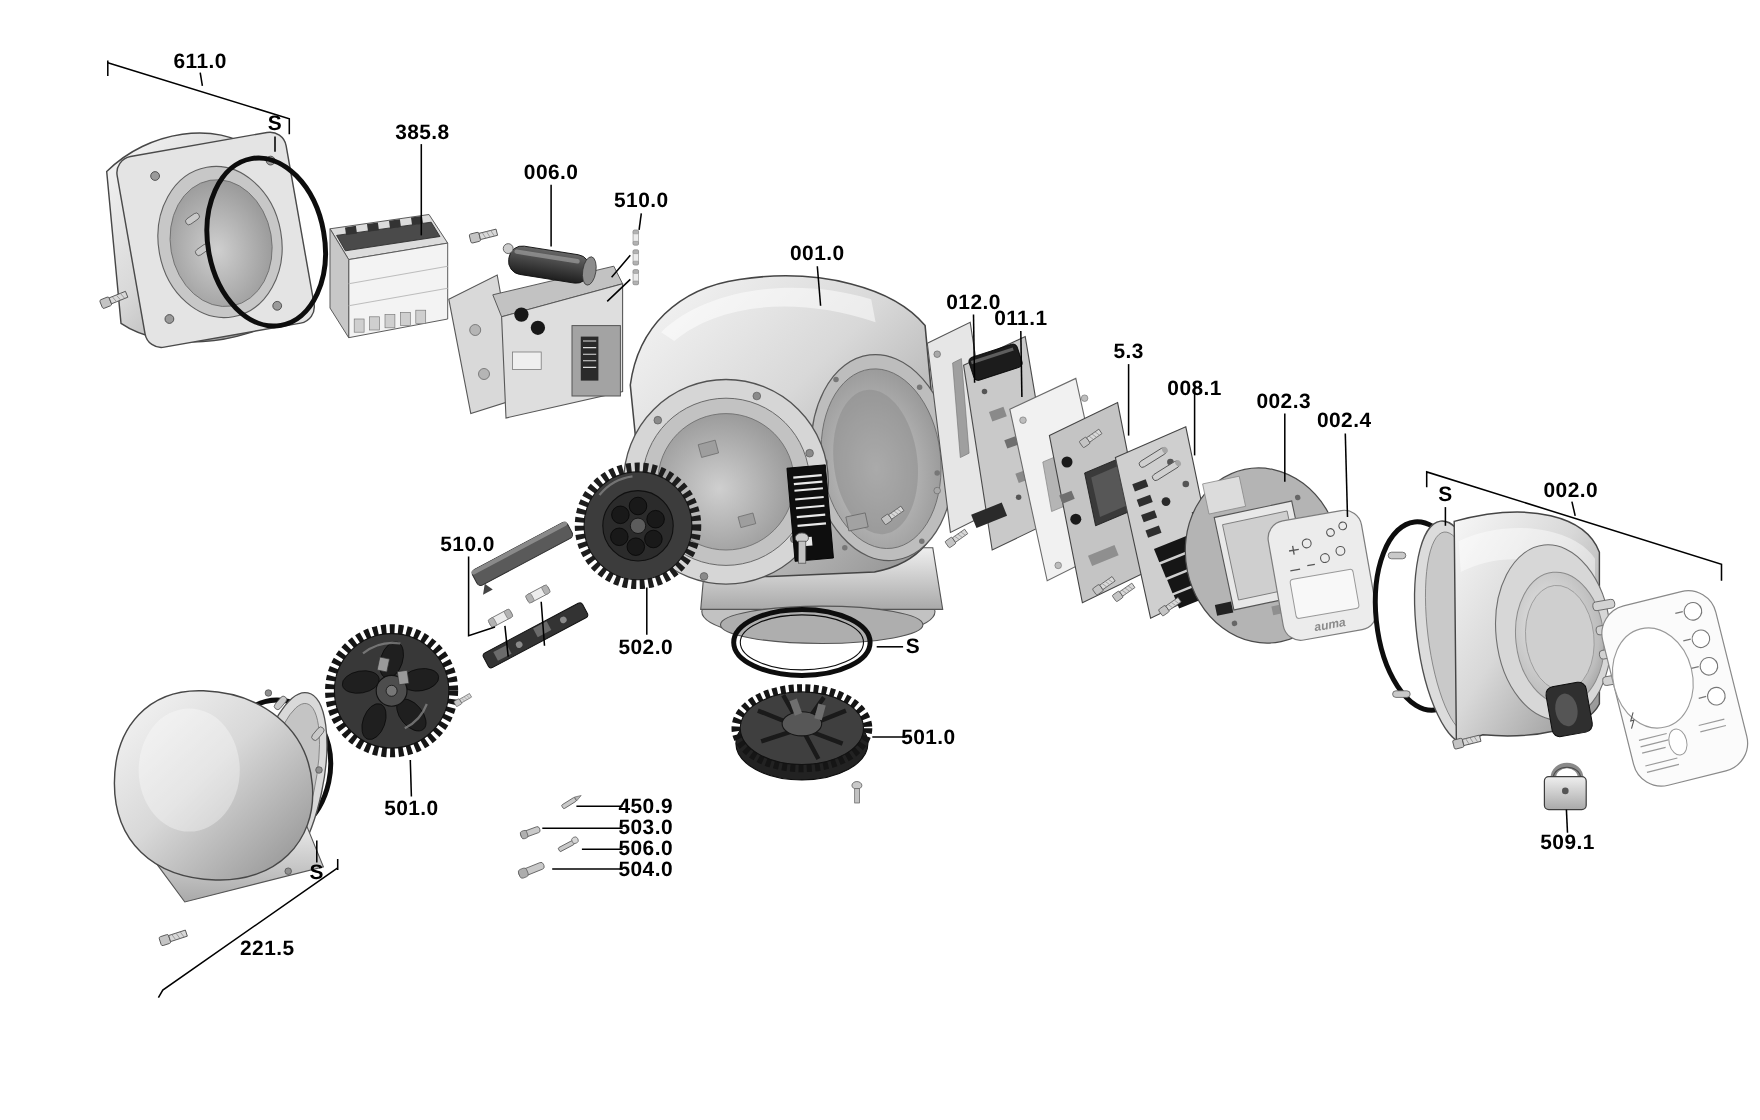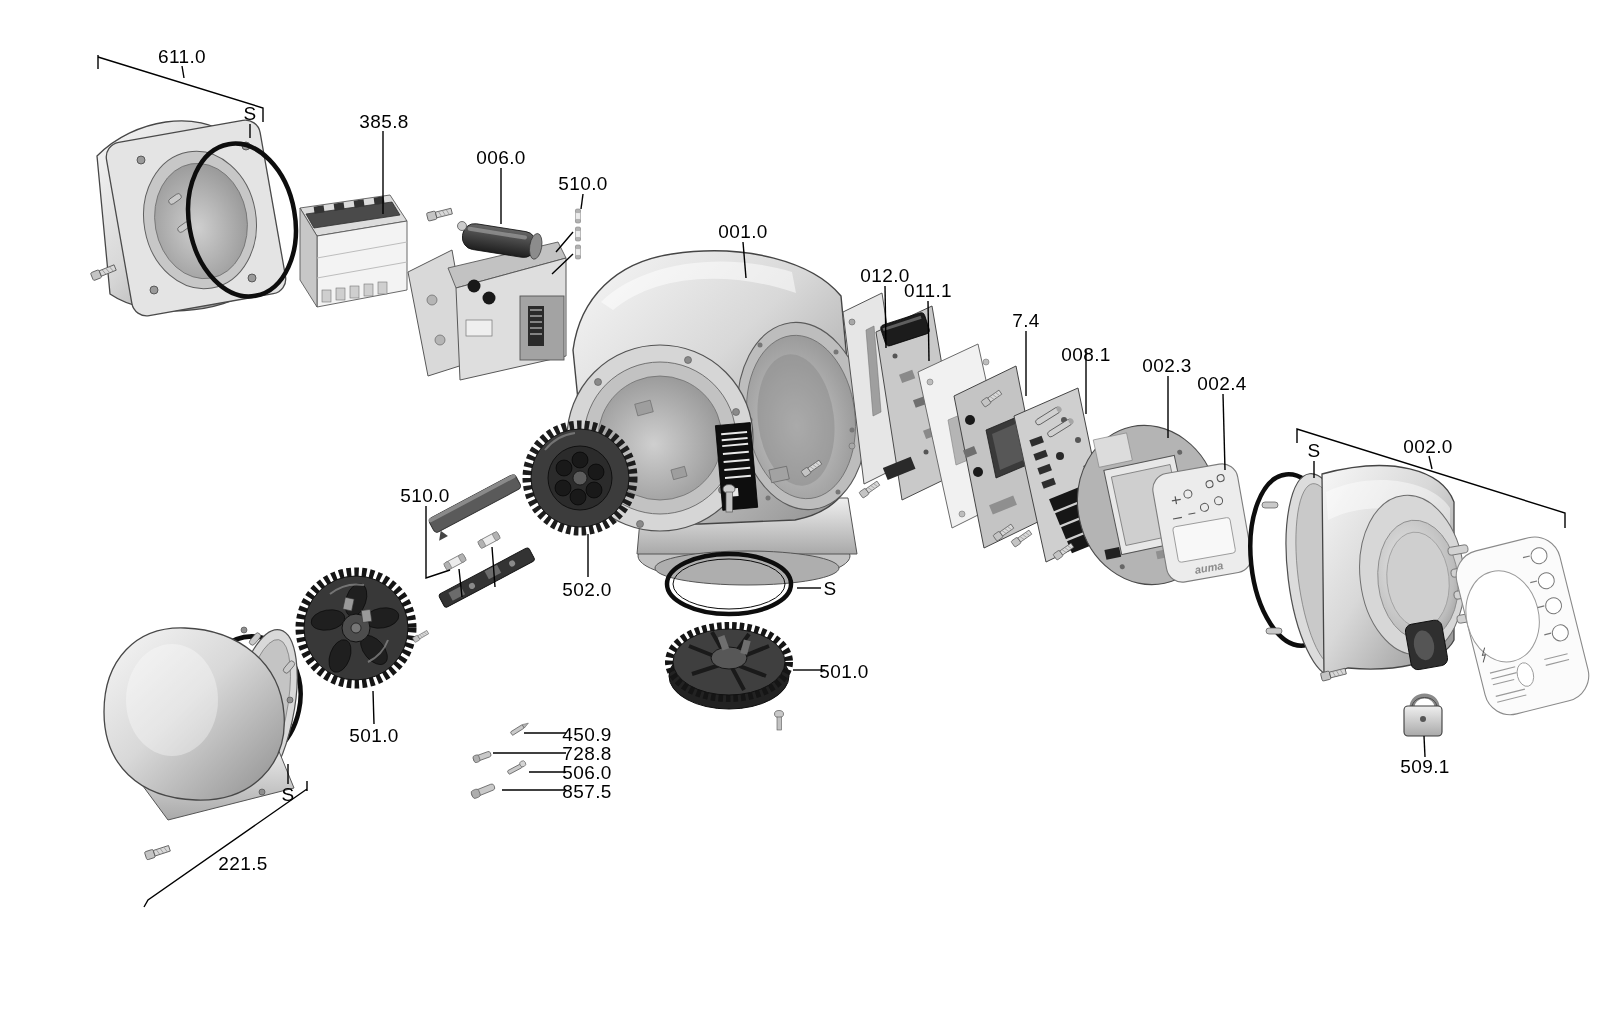--- a/index.html
+++ b/index.html
@@ -1,20 +1,20 @@
 <!DOCTYPE html>
 <html><head>
 <meta charset="utf-8">
 <style>
   html,body{margin:0;padding:0;background:#fff;}
   #stage{position:relative;width:1600px;height:1018px;background:#ffffff;overflow:hidden;
          font-family:"Liberation Sans", sans-serif;}
   #art{position:absolute;left:0;top:0;}
   .callout{position:absolute;transform:translate(-50%,-50%);font-size:19px;color:#000;
-           white-space:nowrap;letter-spacing:.4px;line-height:1;}
+           white-space:nowrap;letter-spacing:.4px;line-height:1;font-weight:bold;}
 </style>
 </head>
 <body>
 
 <div id="stage">
 
 <svg id="art" width="1600" height="1018" viewBox="0 0 1600 1018">
   <defs>
     <linearGradient id="gMetal" x1="0" y1="0" x2="1" y2="1">
       <stop offset="0" stop-color="#f7f7f7"></stop>
@@ -446,32 +446,32 @@
 </svg>
 
 <div class="callout" style="left:182px;top:56px">611.0</div>
 <div class="callout" style="left:250px;top:113px">S</div>
 <div class="callout" style="left:384px;top:121px">385.8</div>
 <div class="callout" style="left:501px;top:157px">006.0</div>
 <div class="callout" style="left:583px;top:183px">510.0</div>
 <div class="callout" style="left:743px;top:231px">001.0</div>
 <div class="callout" style="left:885px;top:275px">012.0</div>
 <div class="callout" style="left:928px;top:290px">011.1</div>
-<div class="callout" style="left:1026px;top:320px">7.4</div>
+<div class="callout" style="left:1026px;top:320px">5.3</div>
 <div class="callout" style="left:1086px;top:354px">008.1</div>
 <div class="callout" style="left:1167px;top:365px">002.3</div>
 <div class="callout" style="left:1222px;top:383px">002.4</div>
 <div class="callout" style="left:1314px;top:450px">S</div>
 <div class="callout" style="left:1428px;top:446px">002.0</div>
 <div class="callout" style="left:425px;top:495px">510.0</div>
 <div class="callout" style="left:587px;top:589px">502.0</div>
 <div class="callout" style="left:830px;top:588px">S</div>
 <div class="callout" style="left:844px;top:671px">501.0</div>
 <div class="callout" style="left:374px;top:735px">501.0</div>
 <div class="callout" style="left:587px;top:734px">450.9</div>
-<div class="callout" style="left:587px;top:753px">728.8</div>
+<div class="callout" style="left:587px;top:753px">503.0</div>
 <div class="callout" style="left:587px;top:772px">506.0</div>
-<div class="callout" style="left:587px;top:791px">857.5</div>
+<div class="callout" style="left:587px;top:791px">504.0</div>
 <div class="callout" style="left:288px;top:794px">S</div>
 <div class="callout" style="left:243px;top:863px">221.5</div>
 <div class="callout" style="left:1425px;top:766px">509.1</div>
 
 </div>
 
 </body></html>

